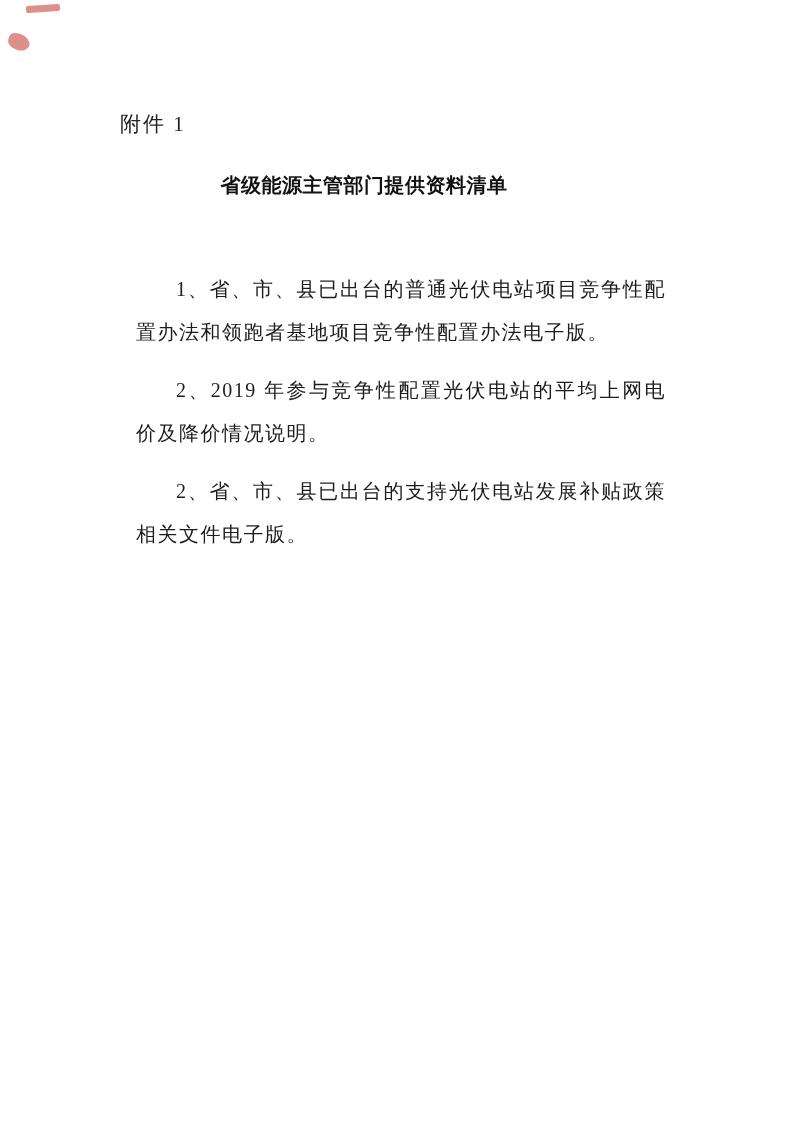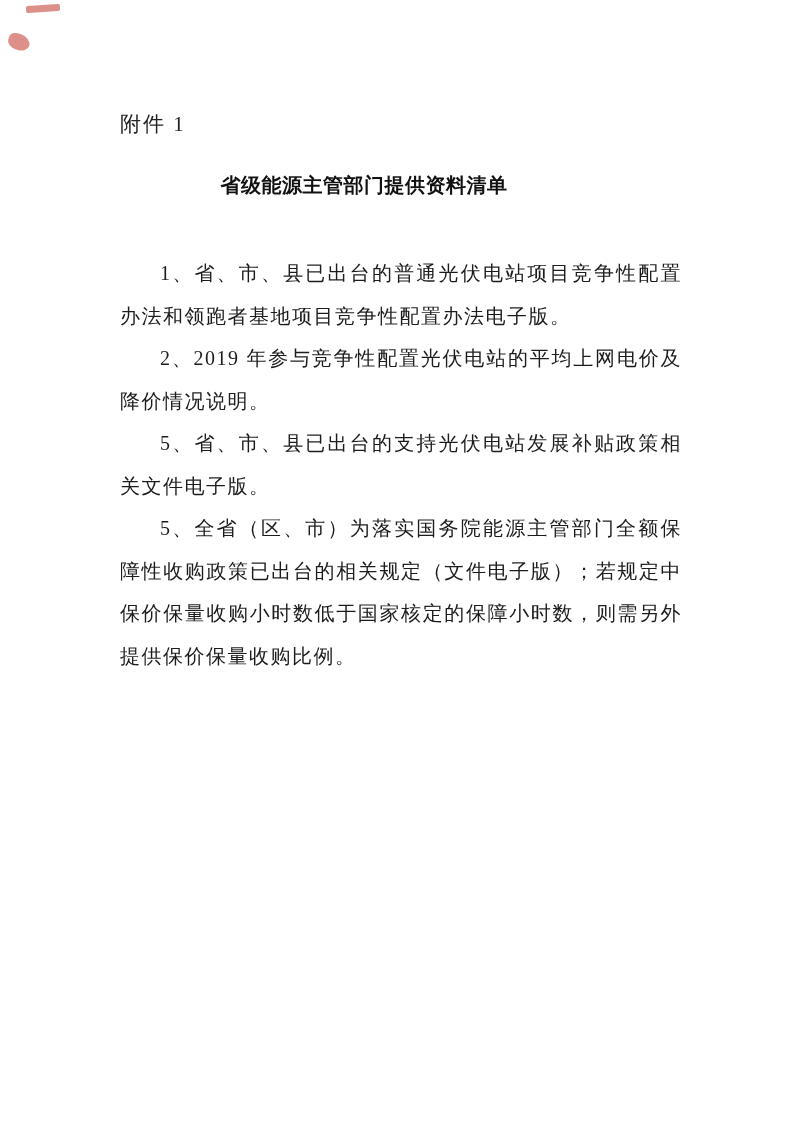--- a/index.html
+++ b/index.html
@@ -59,21 +59,21 @@
     letter-spacing: 0.5px;
     color: #111;
   }
   .doc-body {
     position: absolute;
     left: 120px;
     top: 252px;
     width: 562px;
   }
   .doc-body p {
-    margin: 0;
+    margin: 16px;
     font-size: 20px;
     line-height: 42.5px;
     letter-spacing: 1.5px;
     text-align: justify;
     text-indent: 2em;
     color: #1c1c1c;
   }
 </style>
 </head>
 <body>
@@ -83,17 +83,16 @@
   <div class="red-mark mark-1"></div>
   <div class="red-mark mark-2"></div>
 
   <div class="attachment-label">附件 1</div>
 
   <h1 class="doc-title">省级能源主管部门提供资料清单</h1>
 
   <div class="doc-body">
     <p>1、省、市、县已出台的普通光伏电站项目竞争性配置办法和领跑者基地项目竞争性配置办法电子版。</p>
     <p>2、2019 年参与竞争性配置光伏电站的平均上网电价及降价情况说明。</p>
-    <p>5、省、市、县已出台的支持光伏电站发展补贴政策相关文件电子版。</p>
-    <p>5、全省（区、市）为落实国务院能源主管部门全额保障性收购政策已出台的相关规定（文件电子版）；若规定中保价保量收购小时数低于国家核定的保障小时数，则需另外提供保价保量收购比例。</p>
+    <p>2、省、市、县已出台的支持光伏电站发展补贴政策相关文件电子版。</p>
   </div>
 
 </div>
 
 </body></html>

